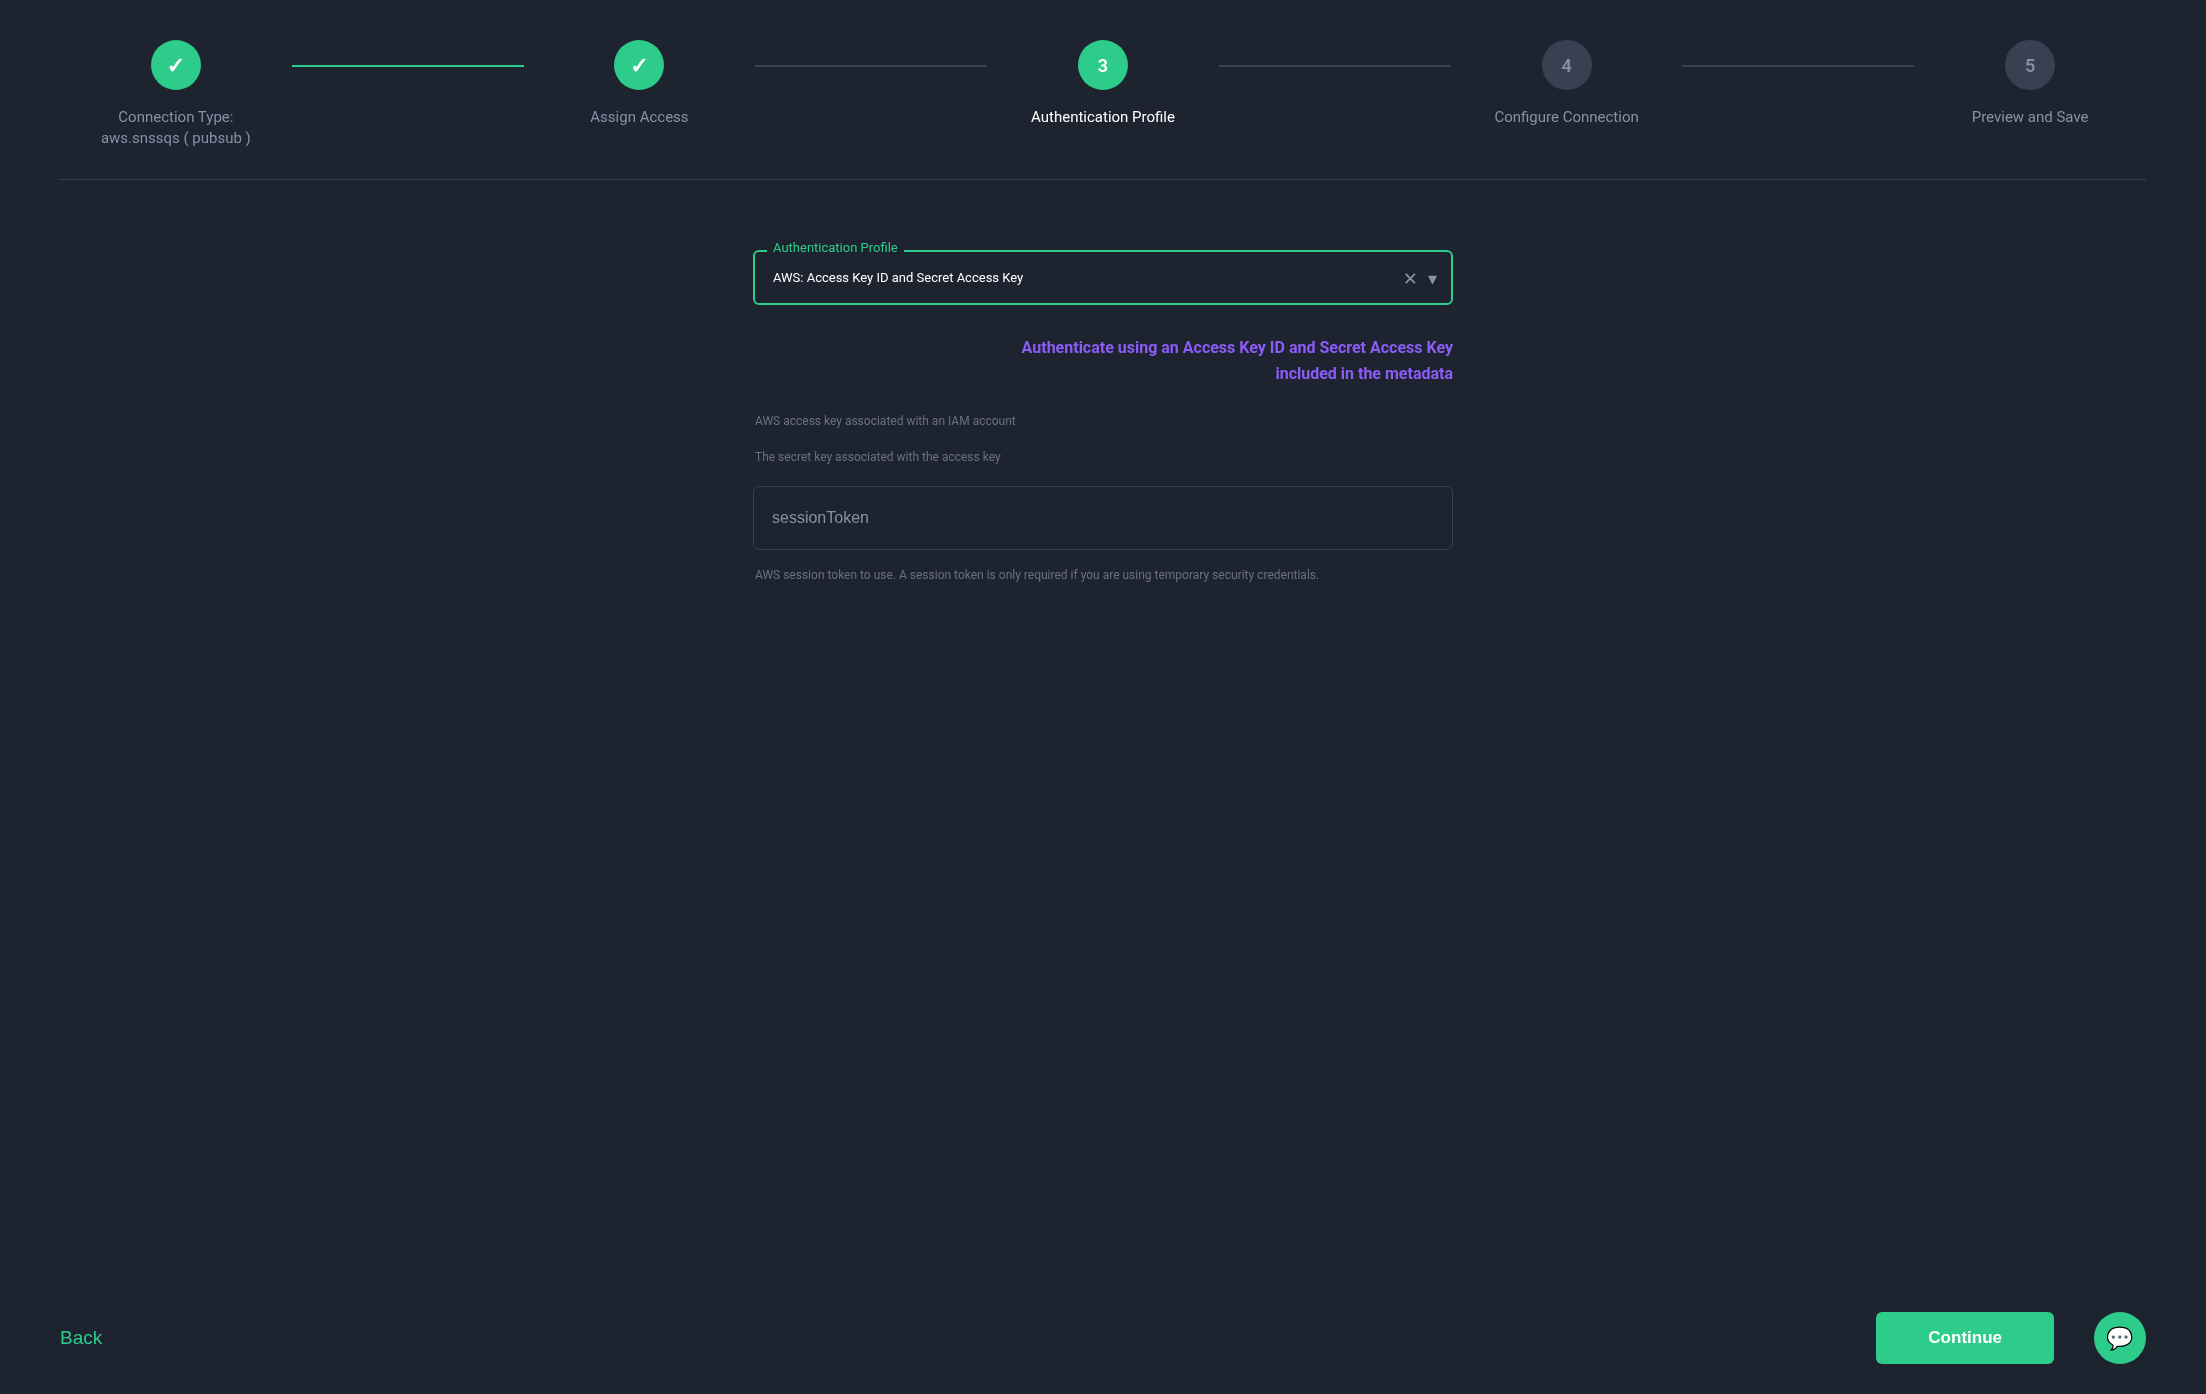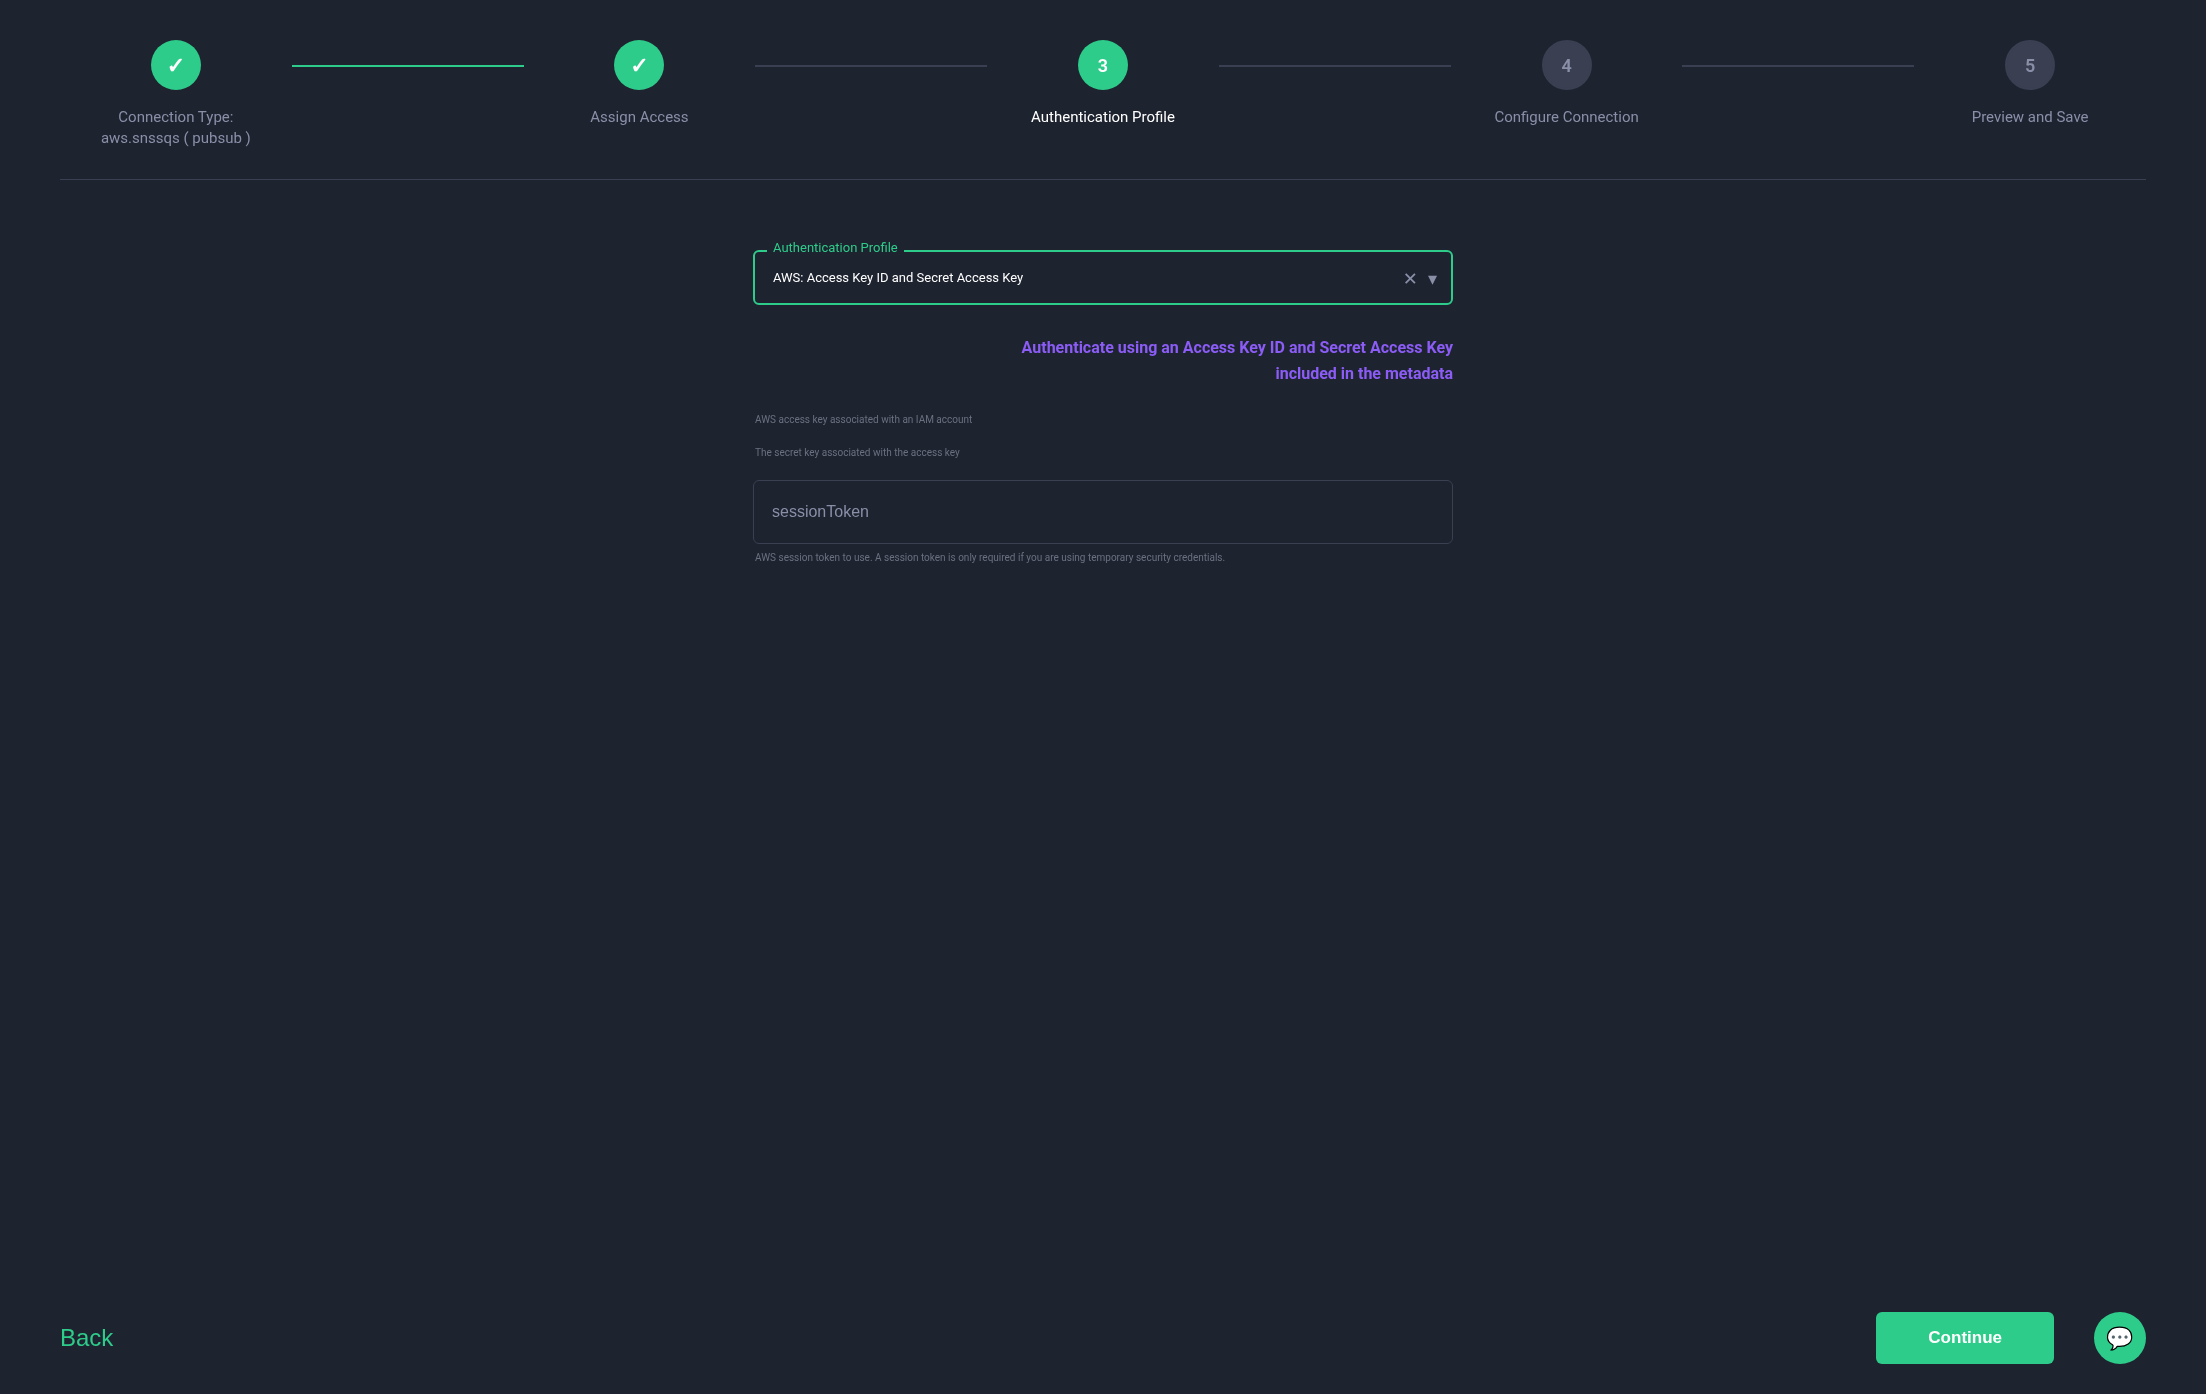--- a/index.html
+++ b/index.html
@@ -203,41 +203,41 @@
       font-size: 16px;
       outline: none;
       transition: border-color 0.2s;
     }
 
     .form-input::placeholder {
       color: #8a8fa8;
     }
 
     .field-description {
-      font-size: 10px;
+      font-size: 12px;
       color: #6b7080;
-      margin-top: 8px;
+      margin-top: 18px;
       margin-bottom: 22px;
       padding-left: 2px;
     }
 
     
     .footer {
       display: flex;
       align-items: center;
       justify-content: space-between;
       padding: 20px 60px 30px 60px;
       position: relative;
     }
 
     .back-button {
       background: none;
       border: none;
       color: #2ecc8a;
-      font-size: 24px;
+      font-size: 19px;
       cursor: pointer;
       font-weight: 500;
     }
 
     .continue-button {
       background-color: #2ecc8a;
       color: #ffffff;
       border: none;
       border-radius: 6px;
       padding: 16px 52px;

